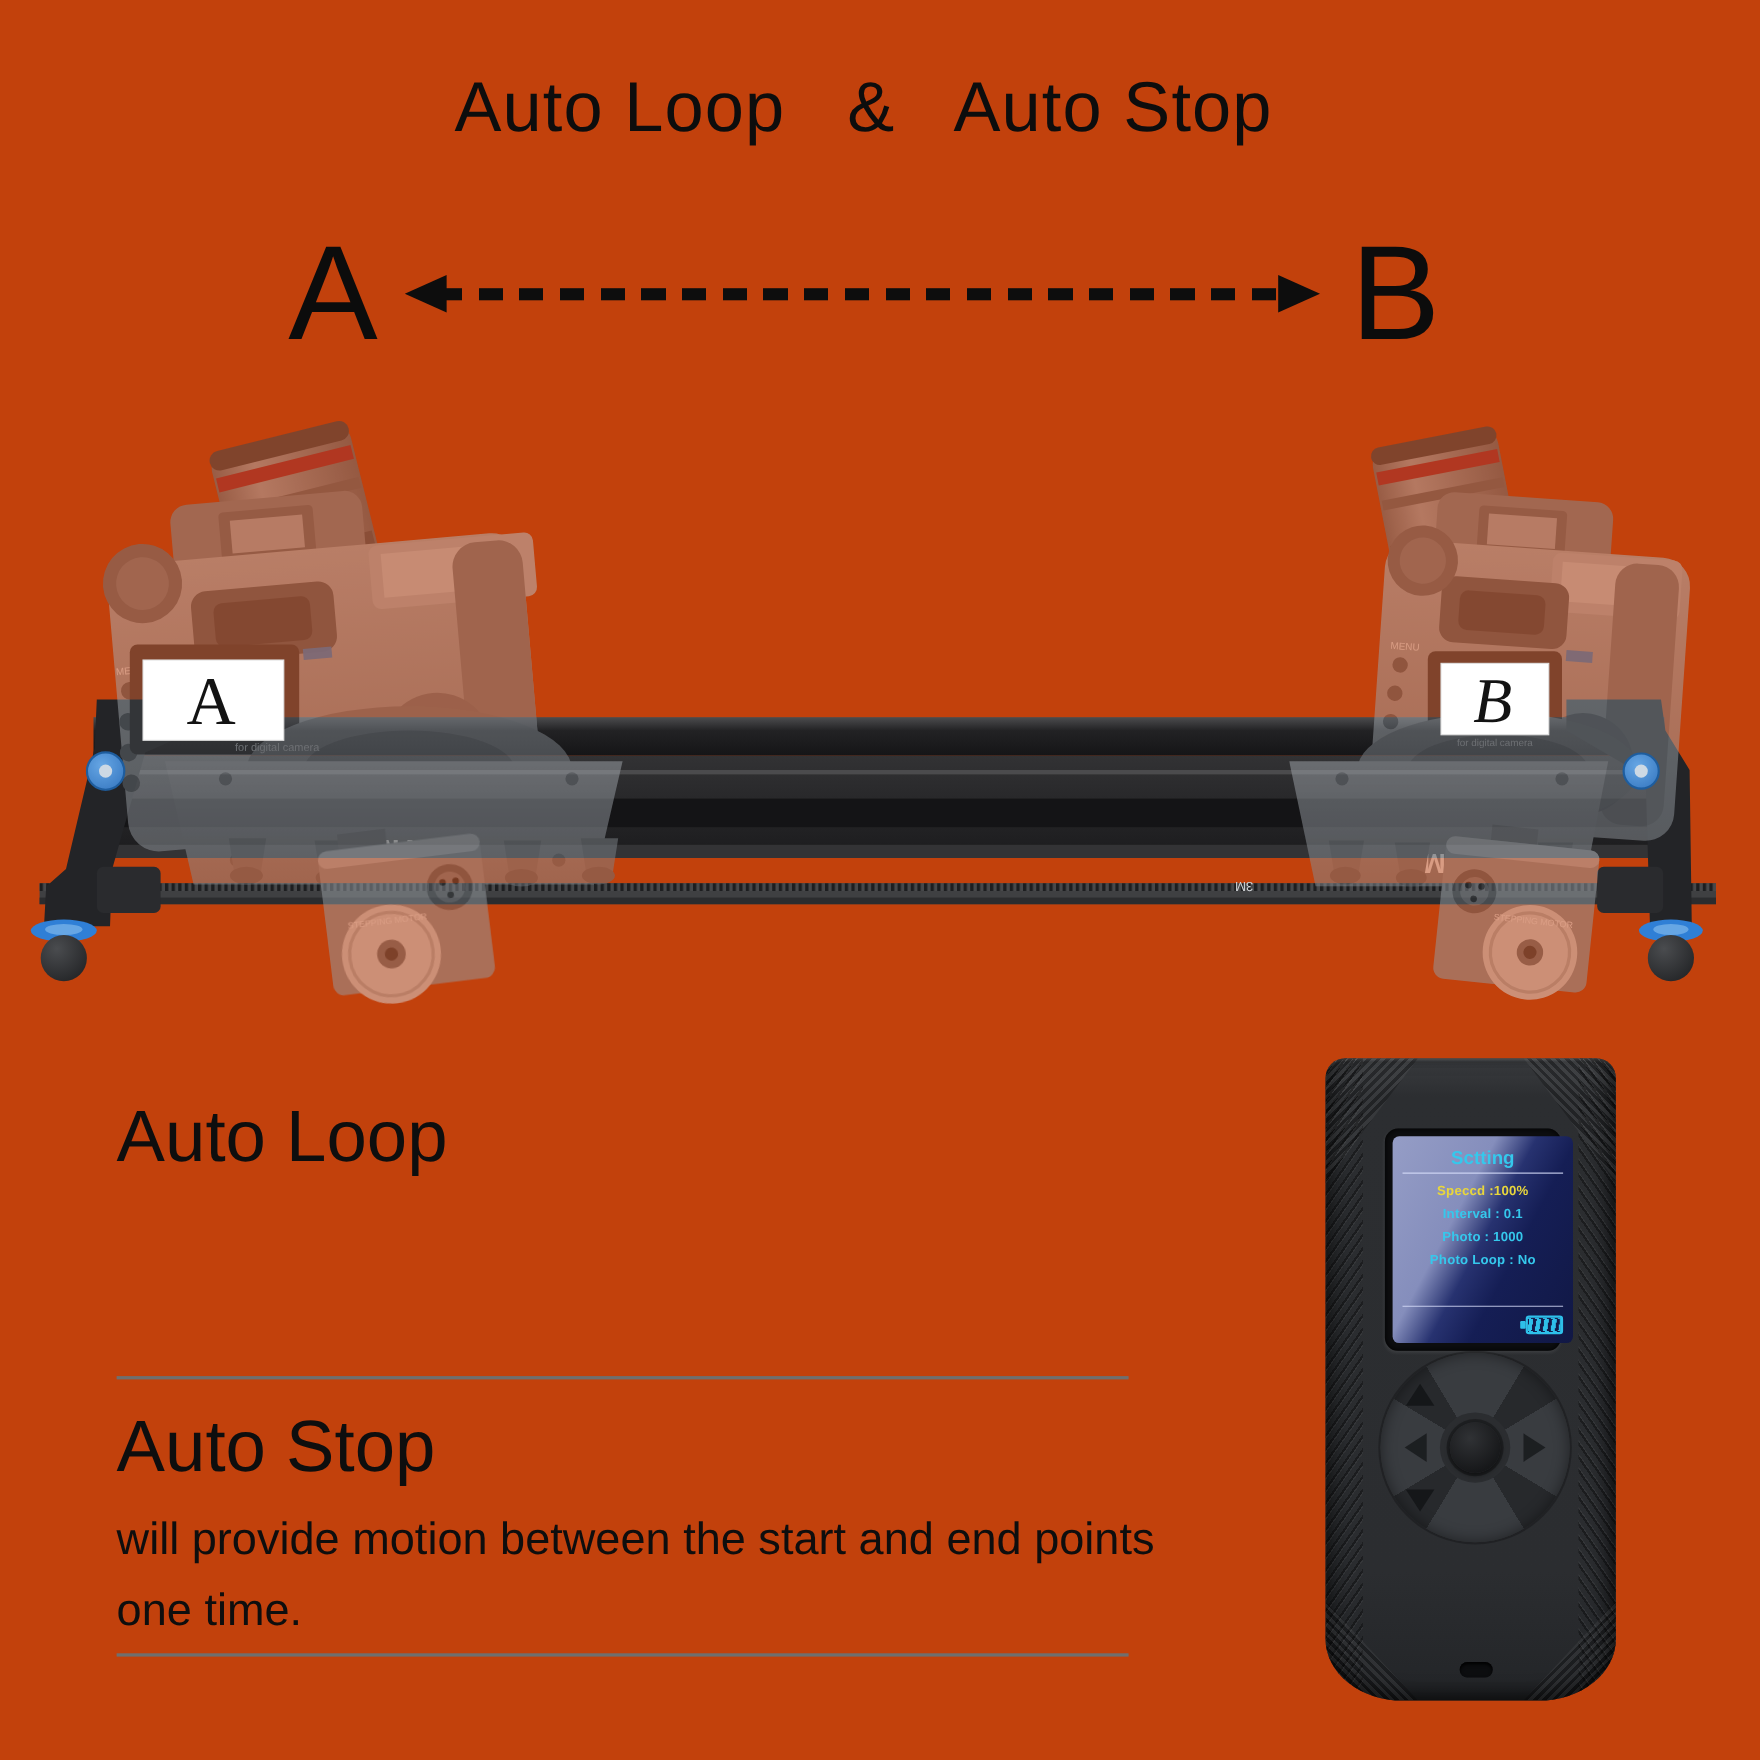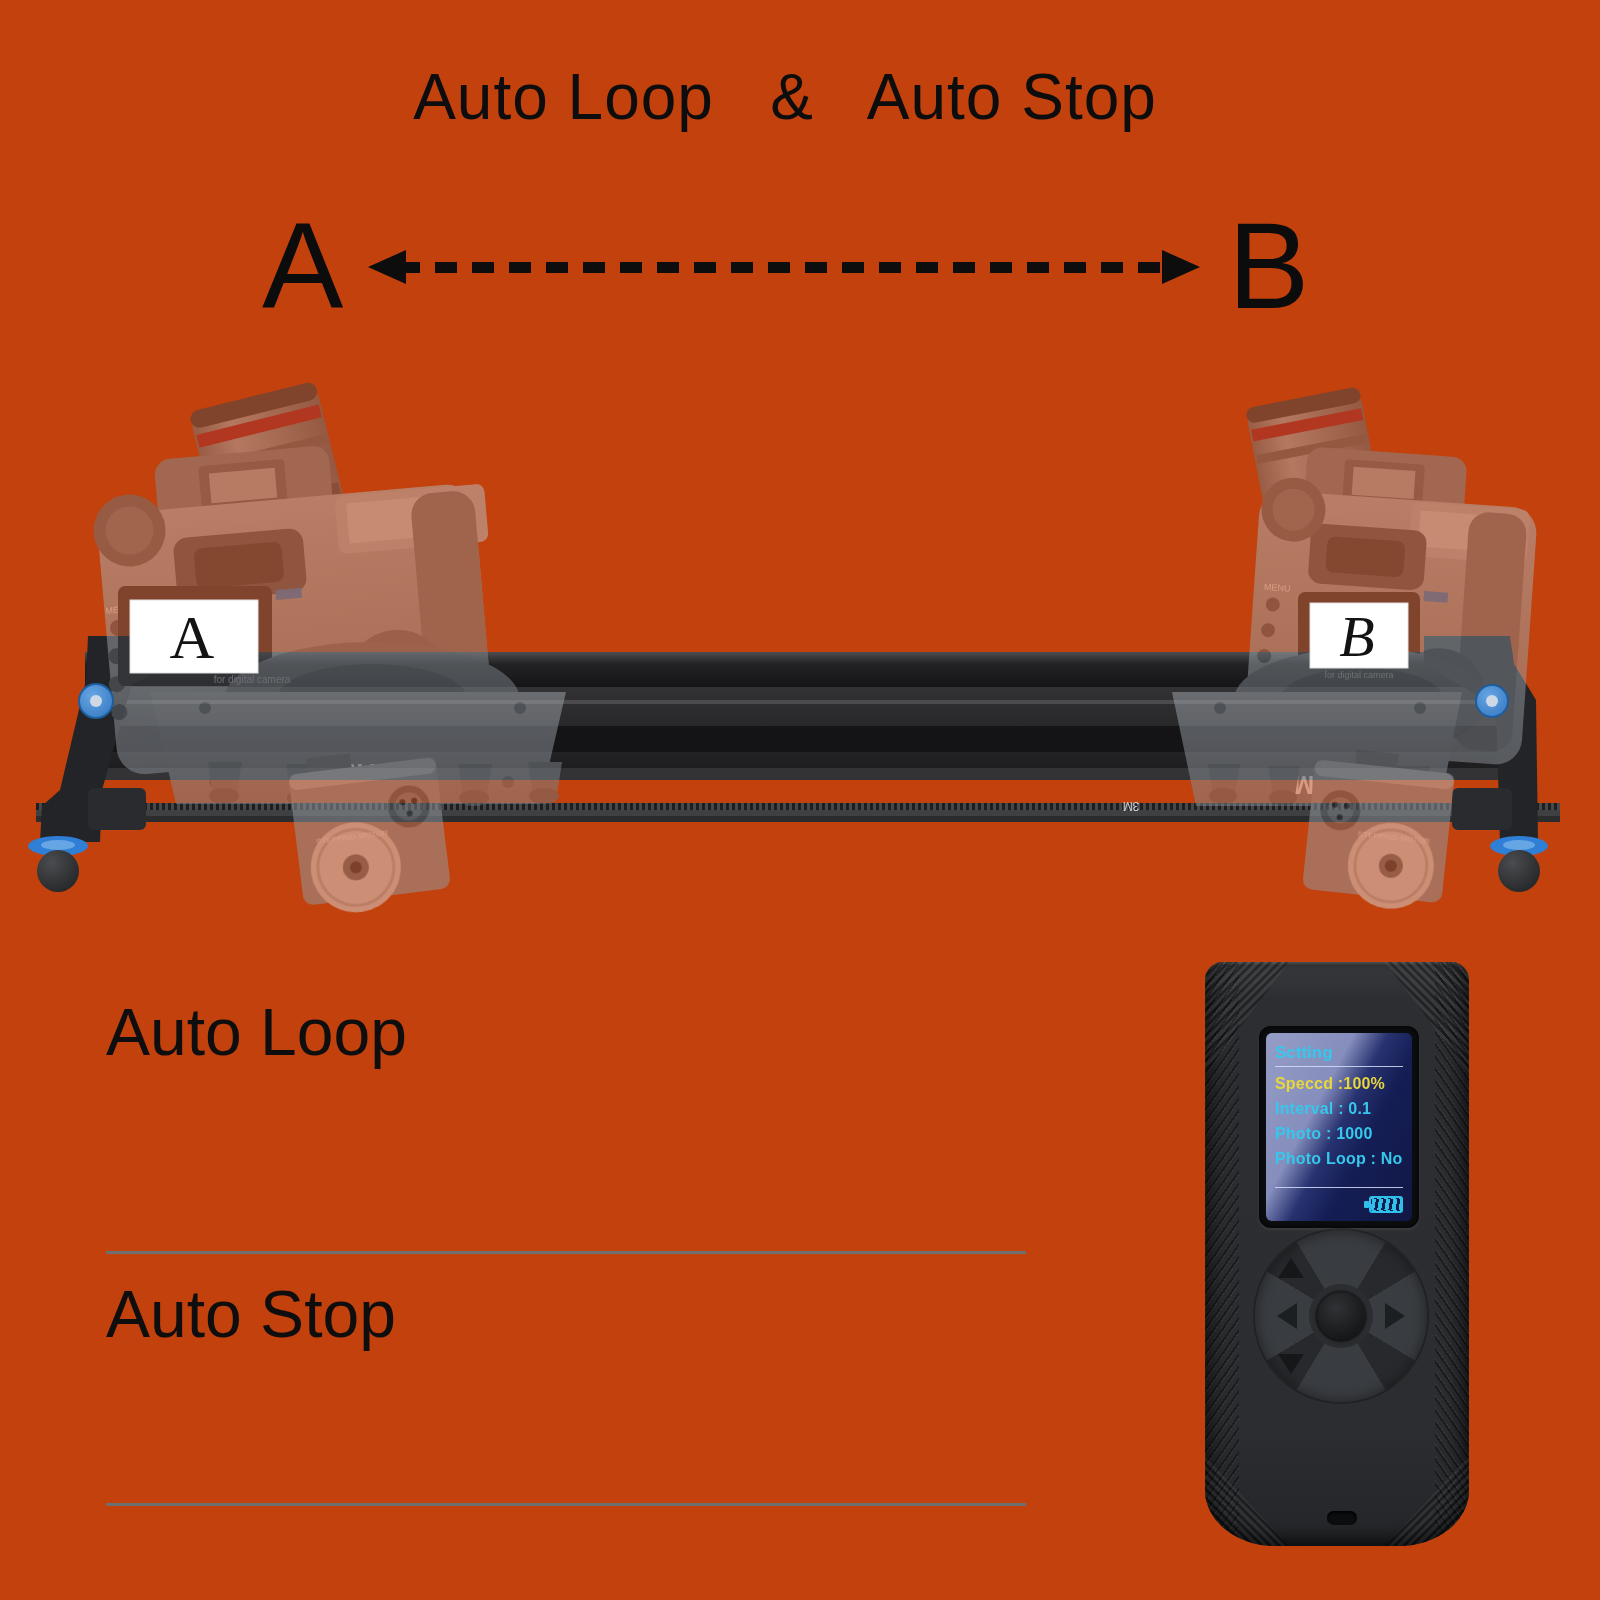--- a/index.html
+++ b/index.html
@@ -46,26 +46,26 @@
   .rib.r{right:0;background:repeating-linear-gradient(55deg,rgba(0,0,0,.4) 0 2px,rgba(255,255,255,.05) 2px 3px,transparent 3px 7px);}
   .hatch{position:absolute;width:84px;height:112px;opacity:.75;
          background:repeating-linear-gradient(135deg,rgba(255,255,255,.07) 0 3px,rgba(0,0,0,.32) 3px 6px);}
   .hatch.tl{left:0;top:0;clip-path:polygon(0 0,100% 0,0 100%);}
   .hatch.tr{right:0;top:0;clip-path:polygon(0 0,100% 0,100% 100%);background:repeating-linear-gradient(45deg,rgba(255,255,255,.07) 0 3px,rgba(0,0,0,.32) 3px 6px);}
   .hatch.bl{left:0;bottom:0;height:90px;clip-path:polygon(0 0,0 100%,100% 100%);background:repeating-linear-gradient(45deg,rgba(255,255,255,.07) 0 3px,rgba(0,0,0,.32) 3px 6px);}
   .hatch.br{right:0;bottom:0;height:90px;clip-path:polygon(100% 0,0 100%,100% 100%);}
 
   .screen-bezel{position:absolute;left:54px;top:64px;width:160px;height:202px;background:#0d0e10;
                 border-radius:12px;box-shadow:0 2px 3px rgba(255,255,255,.08), inset 0 0 6px #000;}
-  .screen{position:absolute;left:7px;top:7px;width:146px;height:188px;border-radius:6px;overflow:hidden;
-          background:linear-gradient(118deg,#959dc6 0%,#858ebc 36%,#273270 50%,#151e55 64%,#111845 100%);}
+  .screen{position:absolute;left:7px;top:7px;width:164px;height:188px;border-radius:6px;overflow:hidden;
+          background:linear-gradient(118deg,#959dc6 0%,#858ebc 36%,#273270 50%,#151e55 64%,#111845 100%);text-align:center;}
   .scr-inner{position:absolute;inset:0;padding:10px 9px 0 9px;box-sizing:border-box;}
   .scr-title{font-size:17px;font-weight:700;}
   .scr-rule{border:none;border-top:1.5px solid rgba(215,222,250,.85);margin:3px 0 8px 0;}
-  .scr-line{font-size:16px;font-weight:700;margin-bottom:7px;letter-spacing:.2px;}
+  .scr-line{font-size:12px;font-weight:700;margin-bottom:7px;letter-spacing:.2px;}
   .scr-rule2{position:absolute;left:9px;right:9px;bottom:33px;border:none;border-top:1.5px solid rgba(215,222,250,.85);margin:0;}
   .battery{position:absolute;right:9px;bottom:8px;width:34px;height:17px;border:2px solid #2ec0ea;border-radius:3px;
            background:repeating-linear-gradient(100deg,#2ec0ea 0 4px,transparent 4px 7px);background-origin:content-box;padding:1px;box-sizing:border-box;}
   .battery::before{content:"";position:absolute;left:-7px;top:3px;width:5px;height:7px;background:#2ec0ea;border-radius:1px;}
 
   .dpad{position:absolute;left:50px;top:268px;width:172px;height:172px;border-radius:50%;
         background:conic-gradient(from -31deg,#393c40 0 62deg,#27292c 62deg 90deg,#393c40 90deg 152deg,#27292c 152deg 180deg,#393c40 180deg 242deg,#27292c 242deg 270deg,#393c40 270deg 332deg,#27292c 332deg 360deg);
         box-shadow:inset 0 0 14px rgba(0,0,0,.45), 0 0 0 2px rgba(0,0,0,.25);}
   .dpad-hole{position:absolute;left:54px;top:54px;width:64px;height:64px;border-radius:50%;background:#2b2d30;}
   .dpad-center{position:absolute;left:63px;top:63px;width:46px;height:46px;border-radius:50%;
@@ -323,20 +323,21 @@
     <text class="serifB" x="1357" y="656" font-size="58" fill="#131313" text-anchor="middle">B</text>
   </svg>
 
   <div class="sec" id="sec1">
     <h2>Auto Loop</h2>
   </div>
   <div class="sec-div" id="div1"></div>
 
   <div class="sec" id="sec2">
     <h2>Auto Stop</h2>
+    <p>will provide motion between the start and end points one time.</p>
   </div>
   <div class="sec-div" id="div2"></div>
 
   <div class="remote">
     <div class="rib l"></div>
     <div class="rib r"></div>
     <div class="hatch tl"></div>
     <div class="hatch tr"></div>
     <div class="hatch bl"></div>
     <div class="hatch br"></div>

